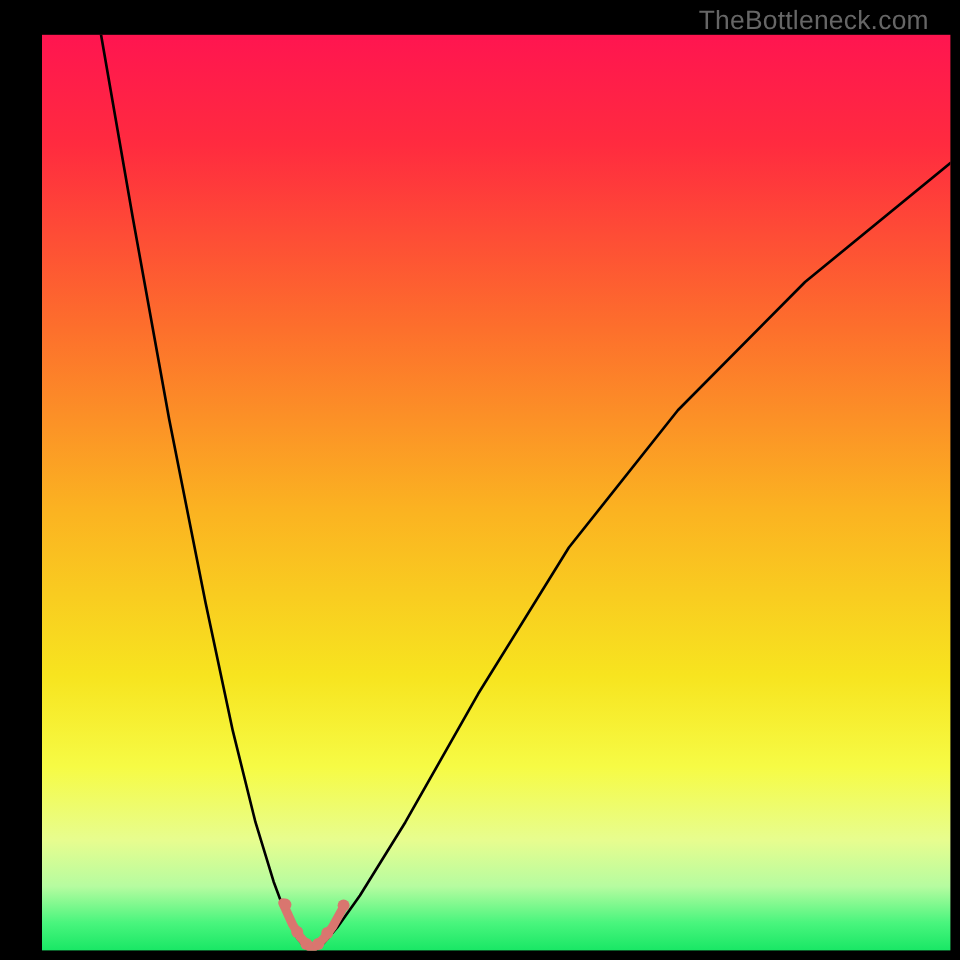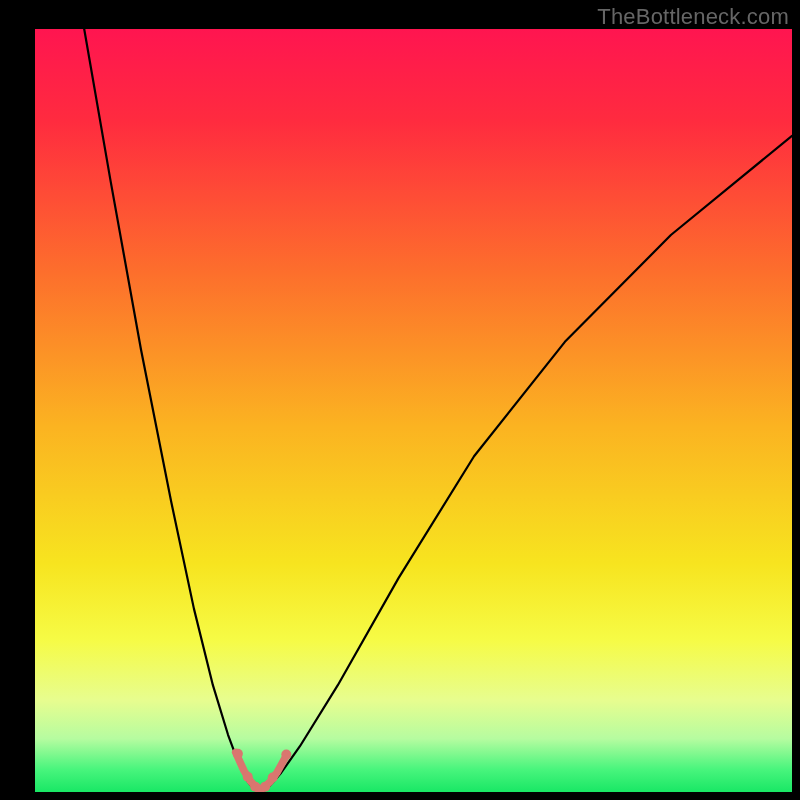--- a/index.html
+++ b/index.html
@@ -13,21 +13,21 @@
   }
   .frame {
     position: relative;
     width: 800px;
     height: 800px;
     background: #000;
   }
   .watermark {
     position: absolute;
     top: 4px;
-    right: 11px;
+    right: 26px;
     color: #666;
     font-size: 22px;
     letter-spacing: 0.2px;
     z-index: 10;
     user-select: none;
   }
   svg.plot {
     position: absolute;
     left: 0;
     top: 0;

